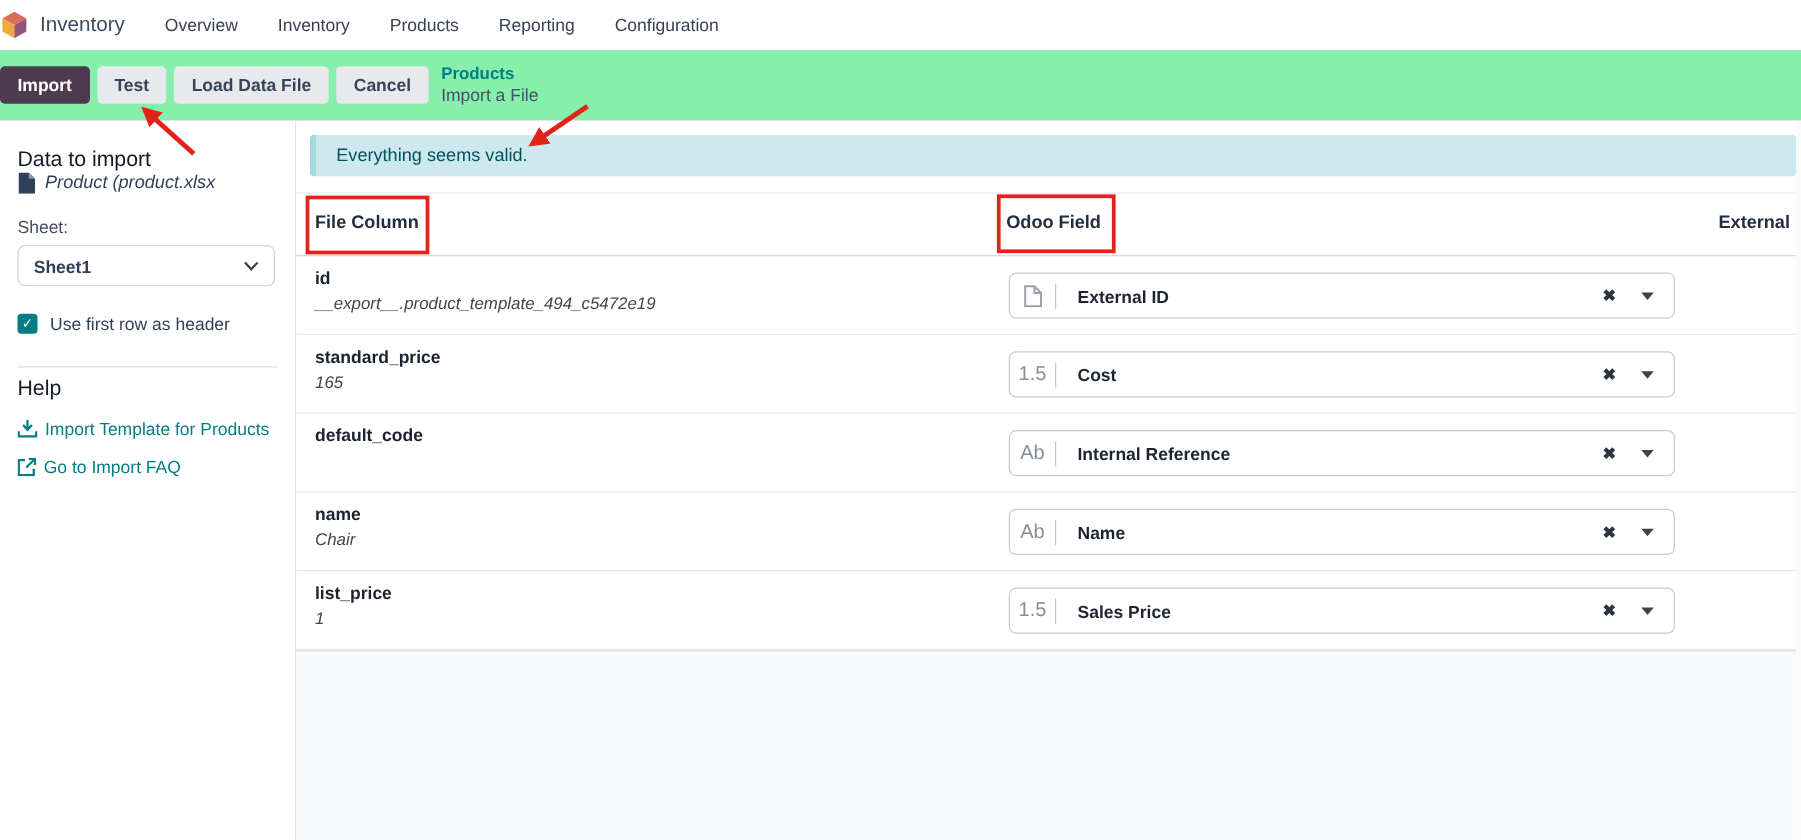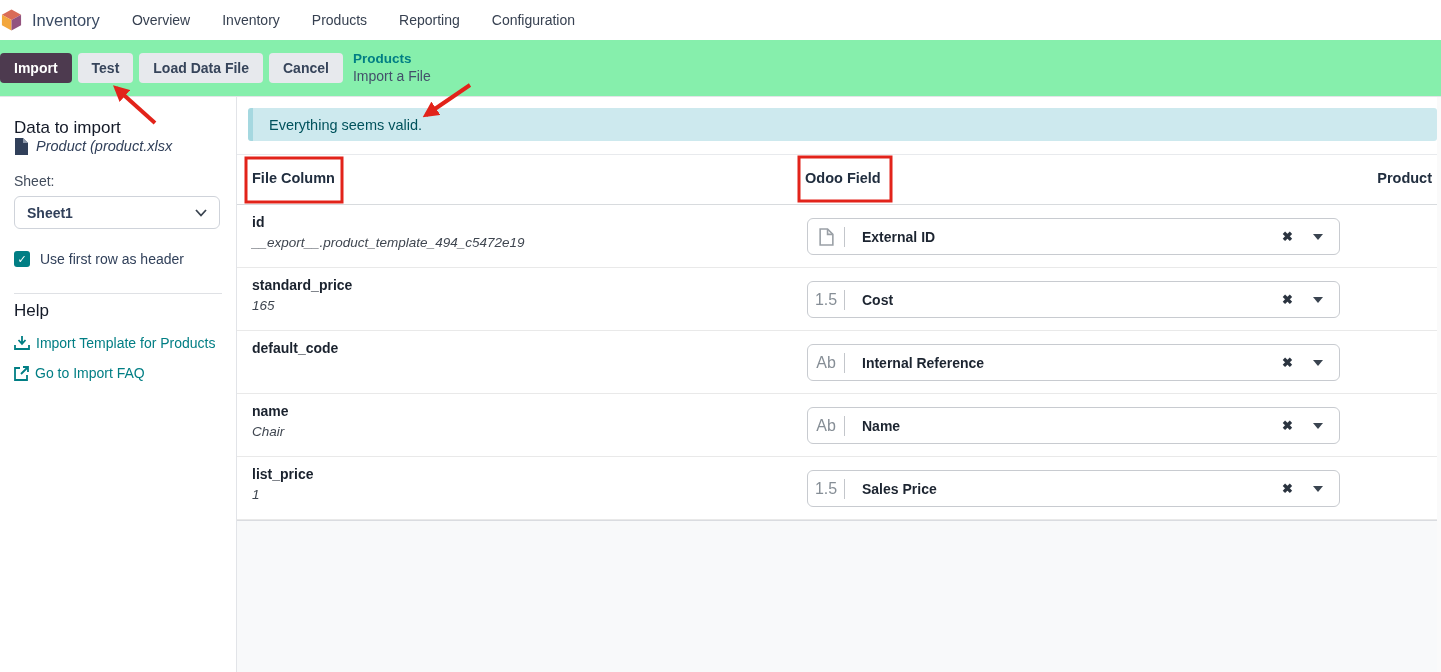--- a/index.html
+++ b/index.html
@@ -136,21 +136,21 @@
 </div>
 
 <div id="main">
   <div id="alert">
     <span id="alert-text">Everything seems valid.</span>
   </div>
 
   <div class="hline" style="top:57px"></div>
   <span class="th" style="left:15px">File Column</span>
   <span class="th" style="left:568px">Odoo Field</span>
-  <span class="th" style="right:5px">Product</span>
+  <span class="th" style="right:5px">External</span>
   <div class="hline" style="top:107px; border-top-color:#d8dbde"></div>
 
   <div class="trow" style="top:108px">
     <div class="colname">id</div>
     <div class="colprev">__export__.product_template_494_c5472e19</div>
     <div class="selector">
       <span class="ficon">
         <svg width="15" height="18" viewBox="0 0 14 17">
           <path d="M1 1 h7 l5 5 v10 h-12 z" fill="none" stroke="#9aa0a6" stroke-width="1.5"></path>
           <path d="M8 1 v5 h5" fill="none" stroke="#9aa0a6" stroke-width="1.5"></path>

